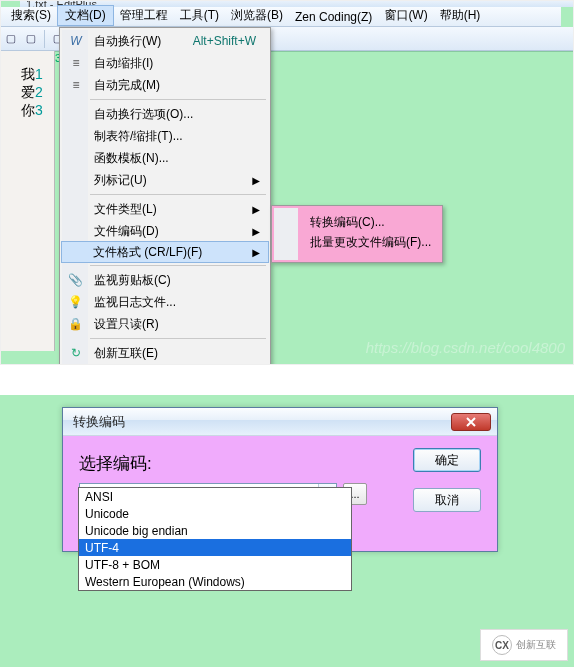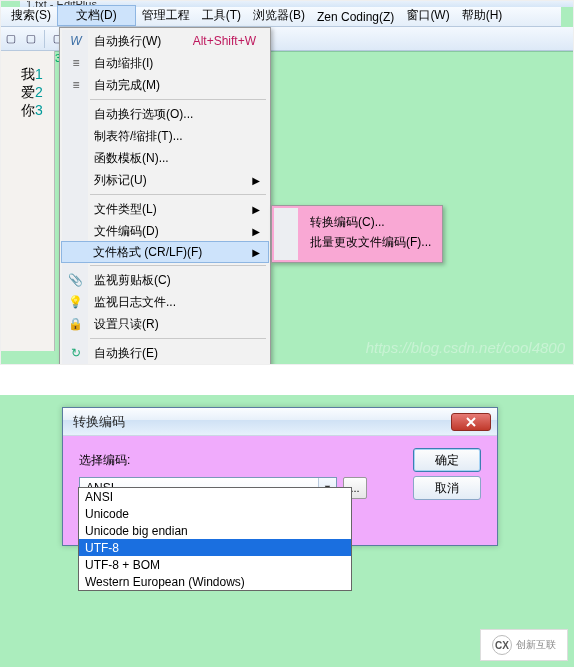--- a/index.html
+++ b/index.html
@@ -1,56 +1,56 @@
 <!DOCTYPE html>
 <html><head>
 <meta charset="utf-8">
 <style>
   * { box-sizing: border-box; font-family: "Microsoft YaHei", "SimSun", Arial, sans-serif; }
   body { margin:0; background:#fff; font-size:12px; color:#000; }
   .panel1 { position:relative; width:574px; height:365px; background:#abedbd; overflow:hidden; border:1px solid #efefef; }
   .titlebar { position:absolute; top:0; left:0; right:0; height:6px; background:linear-gradient(#e8f1fb,#d6e6f7); color:#333; padding-left:6px; font-size:11px; line-height:6px; overflow:hidden;margin-left:19px; }
   .menubar { position:absolute; top:6px; left:0; right:12px; height:20px; background:linear-gradient(#f7fbff,#e4eef9); border-bottom:1px solid #b7c9de; display:flex; align-items:flex-end; padding-left:4px; }
   .menubar .mi { padding:2px 6px; font-size:12px; cursor:default; }
-  .menubar .mi.open { background:#cde3fb; border:1px solid #8eb6e2; padding:1px 18px; }
+  .menubar .mi.open { background:#cde3fb; border:1px solid #8eb6e2; padding:1px 7px; }
   .toolbar { position:absolute; top:26px; left:0; right:0; height:24px; background:linear-gradient(#f3f8fe,#dde9f7); border-bottom:1px solid #b7c9de; display:flex; align-items:center; }
   .tbtn { width:18px; height:18px; margin:0 1px; display:flex; align-items:center; justify-content:center; font-size:11px; color:#335; }
   .tsep { width:1px; height:18px; background:#b7c9de; margin:0 3px; }
   .leftgutter { position:absolute; top:50px; left:0; width:54px; height:300px; background:#f4f2ef; border-right:1px solid #b8b8b8; }
   .linewrap { position:absolute; top:50px; left:0; width:46px; height:24px; background:#f4f2ef; border:1px solid #b7c9de; display:flex; align-items:center; justify-content:center; }
   .linewrap span { width:14px; height:14px; border:1px solid #8eb6e2; margin:0 1px; }
   .ruler { position:absolute; top:50px; left:54px; right:0; height:14px; background:#abedbd; color:#0a6; font-size:11px; letter-spacing:0; white-space:pre; overflow:hidden; border-top:1px solid #88c9a0; }
   .editor { position:absolute; top:64px; left:20px; font-size:14px; font-family:"SimSun","NSimSun",serif; line-height:18px; }
   .editor .ln { color:#009a9a; }
   .dropdown { position:absolute; top:26px; left:58px; width:212px; background:#f2f2f2; border:1px solid #9a9a9a; box-shadow:2px 2px 4px rgba(0,0,0,0.25); padding:2px; }
   .dropdown .iconcol { position:absolute; top:2px; bottom:2px; left:2px; width:26px; background:#eceef2; }
   .dropdown .ditem { position:relative; height:22px; display:flex; align-items:center; padding-left:32px; padding-right:8px; font-size:12px; }
   .dropdown .ditem.hi { background:#cde3fb; border:1px solid #8eb6e2; margin:-1px; padding-left:31px; padding-right:7px; }
   .dropdown .ditem .arrow { position:absolute; right:8px; font-size:10px; }
-  .dropdown .ditem .sc { position:absolute; right:12px; color:#be185d; font-size:12px; }
+  .dropdown .ditem .sc { position:absolute; right:12px; color:#0f766e; font-size:12px; }
   .dropdown .ditem .icn { position:absolute; left:6px; width:16px; height:16px; display:flex; align-items:center; justify-content:center; font-size:12px; }
   .dropdown .dsep { height:1px; background:#c9c9c9; margin:3px 2px 3px 28px; }
   .submenu { position:absolute; top:204px; left:270px; width:172px; background:#f9a8d4; border:1px solid #9a9a9a; box-shadow:2px 2px 4px rgba(0,0,0,0.25); padding:8px; }
   .submenu .iconcol2 { position:absolute; top:2px; bottom:2px; left:2px; width:24px; background:#eceef2; }
   .submenu .ditem { padding-left:30px; height:20px; }
   .watermark { position:absolute; bottom:8px; right:8px; color:rgba(255,255,255,0.35); font-size:15px; font-style:italic; }
 
   .gap { height:30px; }
 
   .panel2 { position:relative; width:574px; height:272px; background:#abedbd; }
   .dialog { position:absolute; top:12px; left:62px; width:436px; background:#f0abfc; border:1px solid #5a7ca0; box-shadow:0 0 6px rgba(0,0,0,0.2); }
   .dlg-titlebar { height:28px; background:linear-gradient(#fbfdff 0%, #e7f0fa 45%, #d0e2f5 46%, #e7f1fc 100%); display:flex; align-items:center; padding:0 6px 0 10px; font-size:13px; color:#222; border-bottom:1px solid #cbd6e4; }
   .dlg-close { margin-left:auto; width:40px; height:18px; background:linear-gradient(#e67a75,#c0392b); border:1px solid #8e2b22; border-radius:3px; color:#fff; display:flex; align-items:center; justify-content:center; font-size:11px; font-weight:bold; }
   .dlg-body { padding:16px 16px 16px 16px; position:relative; }
-  .dlg-label { font-size:12px; margin-bottom:8px; }
+  .dlg-label { font-size:17px; margin-bottom:8px; }
   .dlg-row { display:flex; align-items:center; }
   .dlg-select { position:relative; width:258px; height:22px; border:1px solid #7a99b8; background:linear-gradient(#fff,#f2f6fb); display:flex; align-items:center; padding:0 6px; font-size:12px; }
   .dlg-select .sarrow { position:absolute; right:0; top:0; bottom:0; width:18px; border-left:1px solid #b9c9dc; display:flex; align-items:center; justify-content:center; font-size:9px; color:#333; background:linear-gradient(#f6faff,#dbe7f4); }
   .dlg-browse { width:24px; height:22px; margin-left:6px; border:1px solid #999; background:linear-gradient(#fdfdfd,#e6e6e6); display:flex; align-items:center; justify-content:center; font-size:11px; border-radius:2px; }
-  .dlg-buttons { position:absolute; top:12px; right:16px; display:flex; flex-direction:column; gap:4px; }
+  .dlg-buttons { position:absolute; top:12px; right:16px; display:flex; flex-direction:column; gap:16px; }
   .dlg-btn { width:68px; height:24px; border:1px solid #8aa7c7; background:linear-gradient(#fdfdfd,#e3ecf6); display:flex; align-items:center; justify-content:center; font-size:12px; border-radius:3px; }
   .dlg-btn.def { border:1px solid #3c7fb1; box-shadow:0 0 0 1px #a7d3f5 inset; }
   .dlg-dropdown { position:absolute; top:92px; left:78px; width:274px; background:#fff; border:1px solid #666; font-size:12px; }
   .dlg-opt { padding:2px 6px; height:17px; display:flex; align-items:center; }
   .dlg-opt.sel { background:#1a6fe0; color:#fff; }
   .logo { position:absolute; bottom:6px; right:6px; width:88px; height:32px; background:#fff; border:1px solid #ddd; display:flex; align-items:center; justify-content:center; font-size:10px; color:#888; }
   .logo .cx { width:20px;height:20px;border:1px solid #bbb;border-radius:50%;display:flex;align-items:center;justify-content:center;margin-right:4px;font-weight:bold;color:#555;font-size:10px; }
 </style>
 </head>
 <body>
@@ -144,21 +144,21 @@
         <span class="icn" style="color: rgb(230, 184, 0);">💡</span>
         <span>监视日志文件...</span>
       </div>
       <div class="ditem">
         <span class="icn" style="color: rgb(136, 136, 136);">🔒</span>
         <span>设置只读(R)</span>
       </div>
       <div class="dsep"></div>
       <div class="ditem">
         <span class="icn" style="color: rgb(34, 170, 119);">↻</span>
-        <span>自动换行(E)</span>
+        <span>创新互联(E)</span>
       </div>
       <div class="ditem"></div>
     </div>
 
   <div class="submenu" id="submenu">
     <div class="iconcol2"></div>
   <div class="ditem hi">转换编码(C)...</div>
       <div class="ditem">批量更改文件编码(F)...</div>
     </div>
 
@@ -191,21 +191,21 @@
         <div class="dlg-btn">取消</div>
       </div>
       <div style="height:30px"></div>
     </div>
   </div>
 
   <div class="dlg-dropdown" id="optlist">
       <div class="dlg-opt">ANSI</div>
       <div class="dlg-opt">Unicode</div>
       <div class="dlg-opt">Unicode big endian</div>
-      <div class="dlg-opt sel">UTF-8</div>
+      <div class="dlg-opt sel">UTF-4</div>
       <div class="dlg-opt">UTF-8 + BOM</div>
       <div class="dlg-opt">Western European (Windows)</div>
     </div>
 
   <div class="logo">
     <div class="cx">CX</div>
     <span>创新互联</span>
   </div>
 </div>
 

